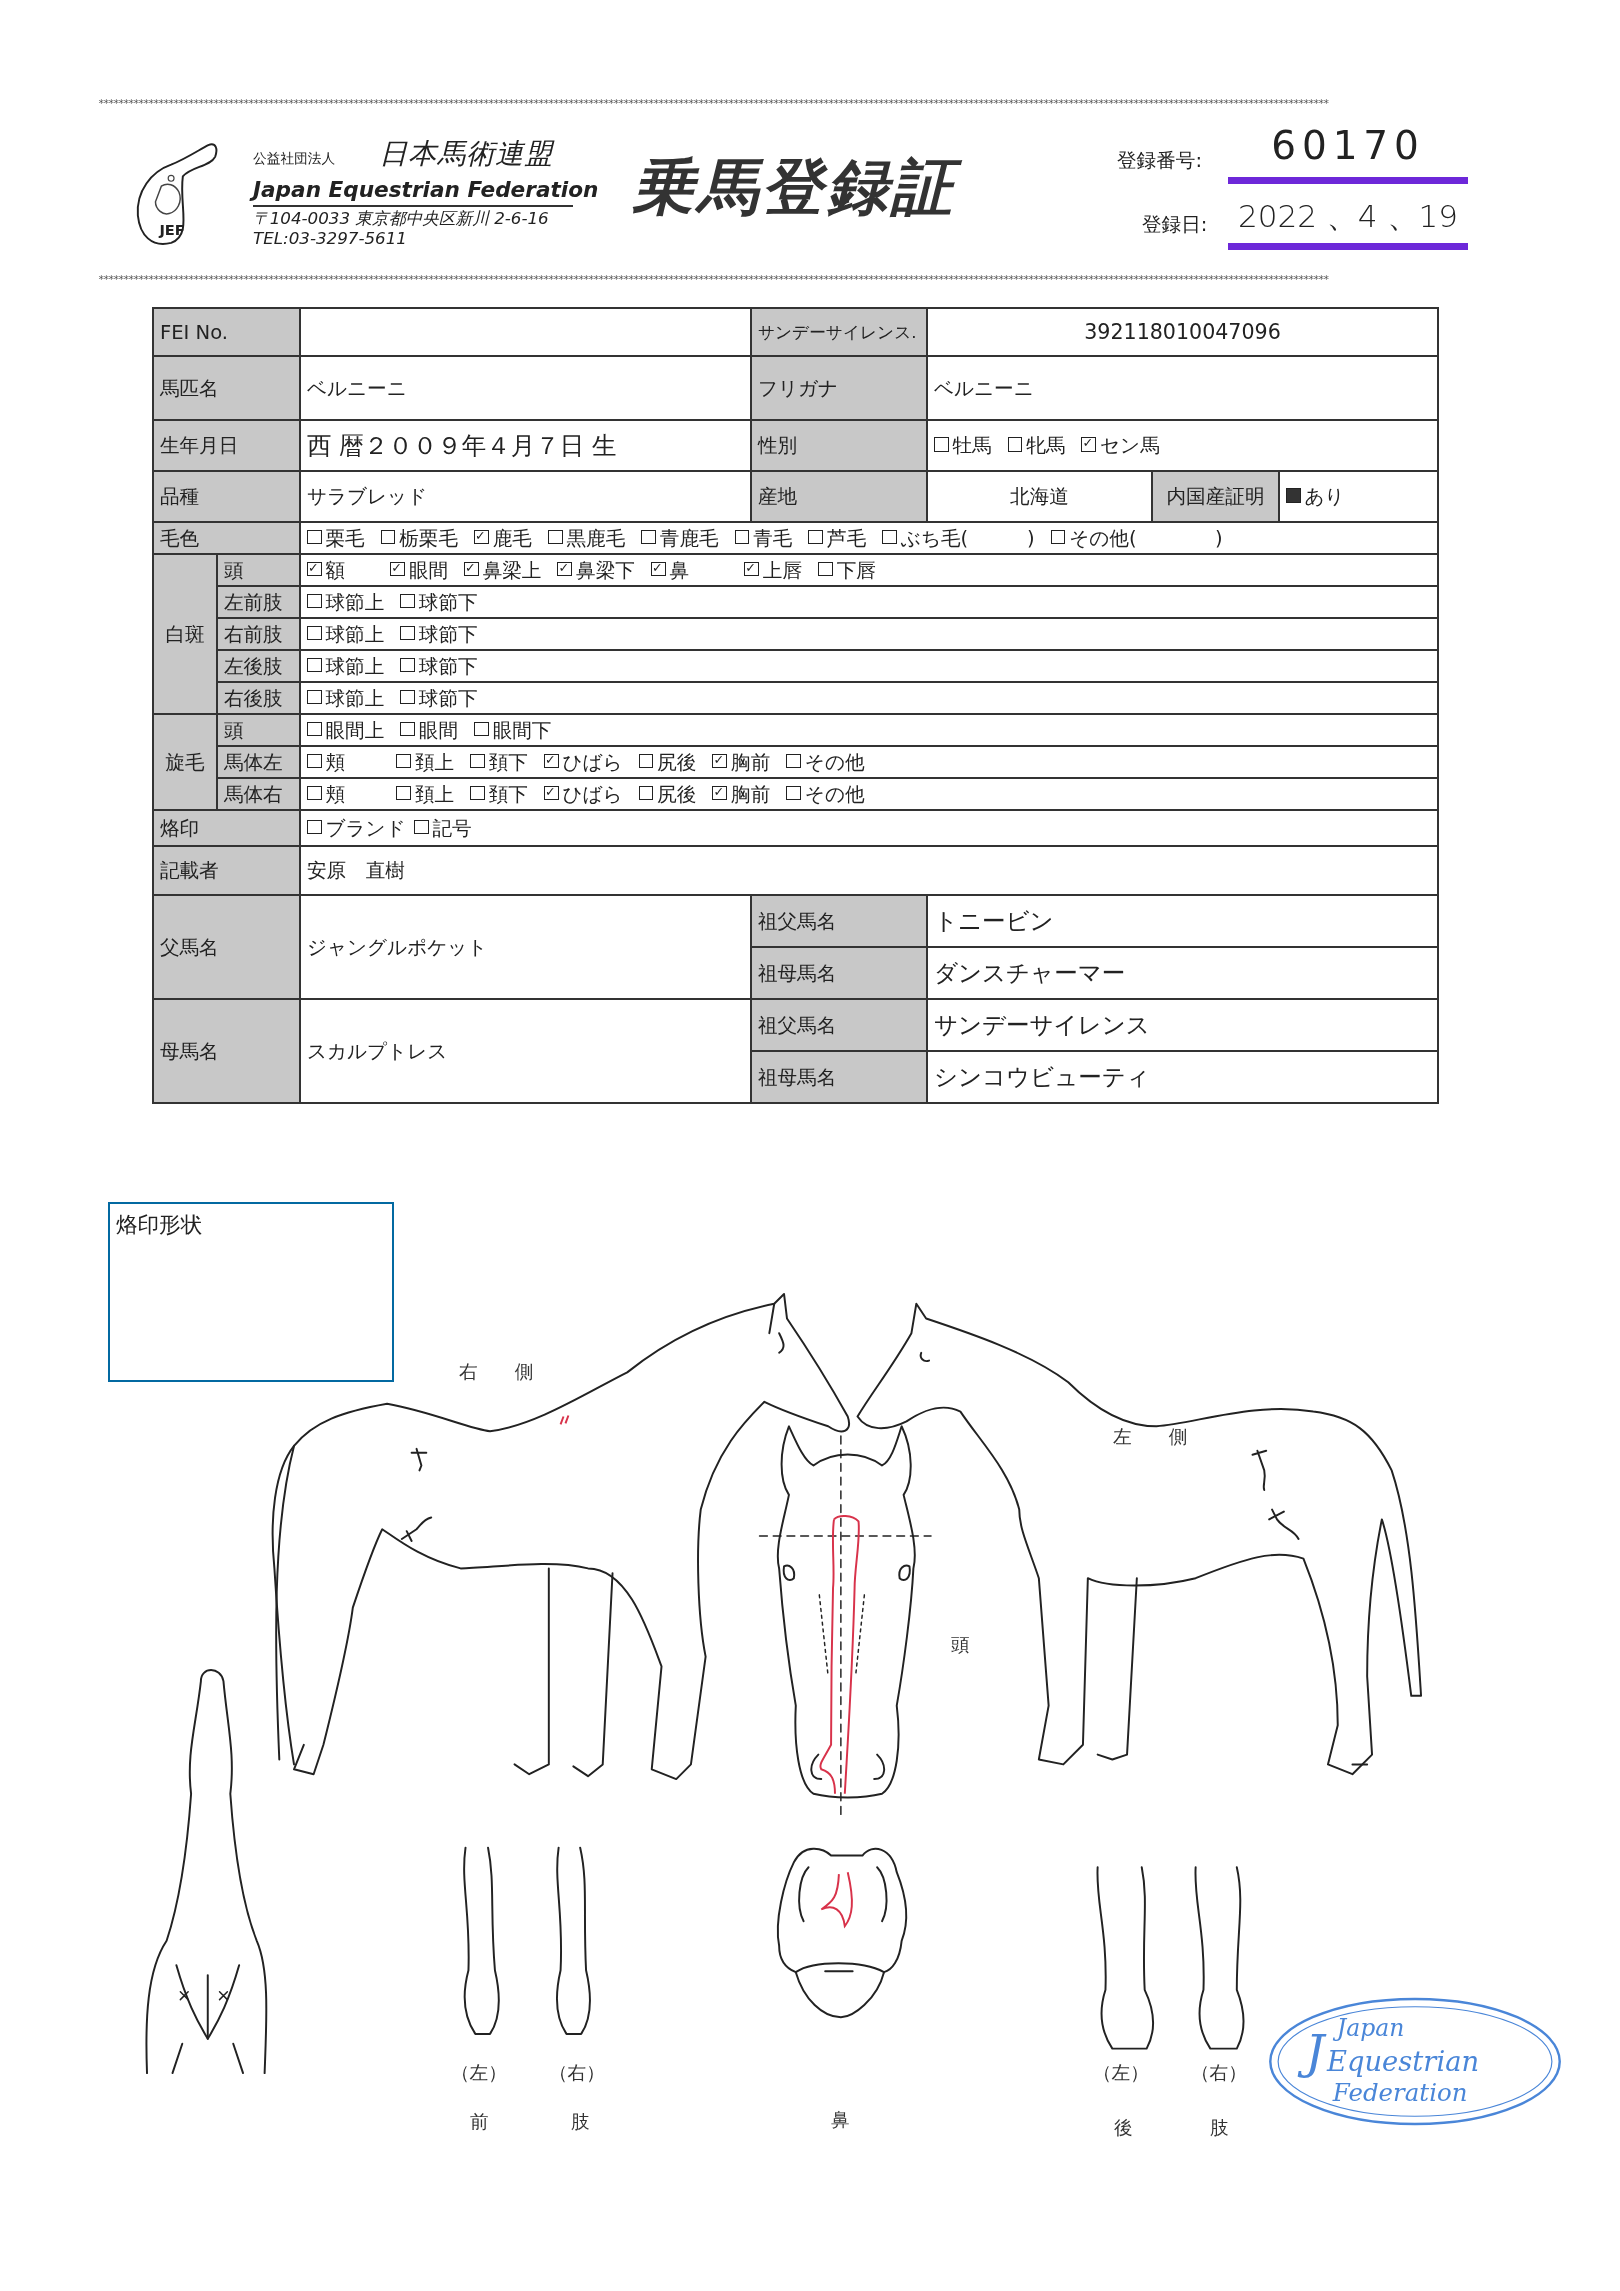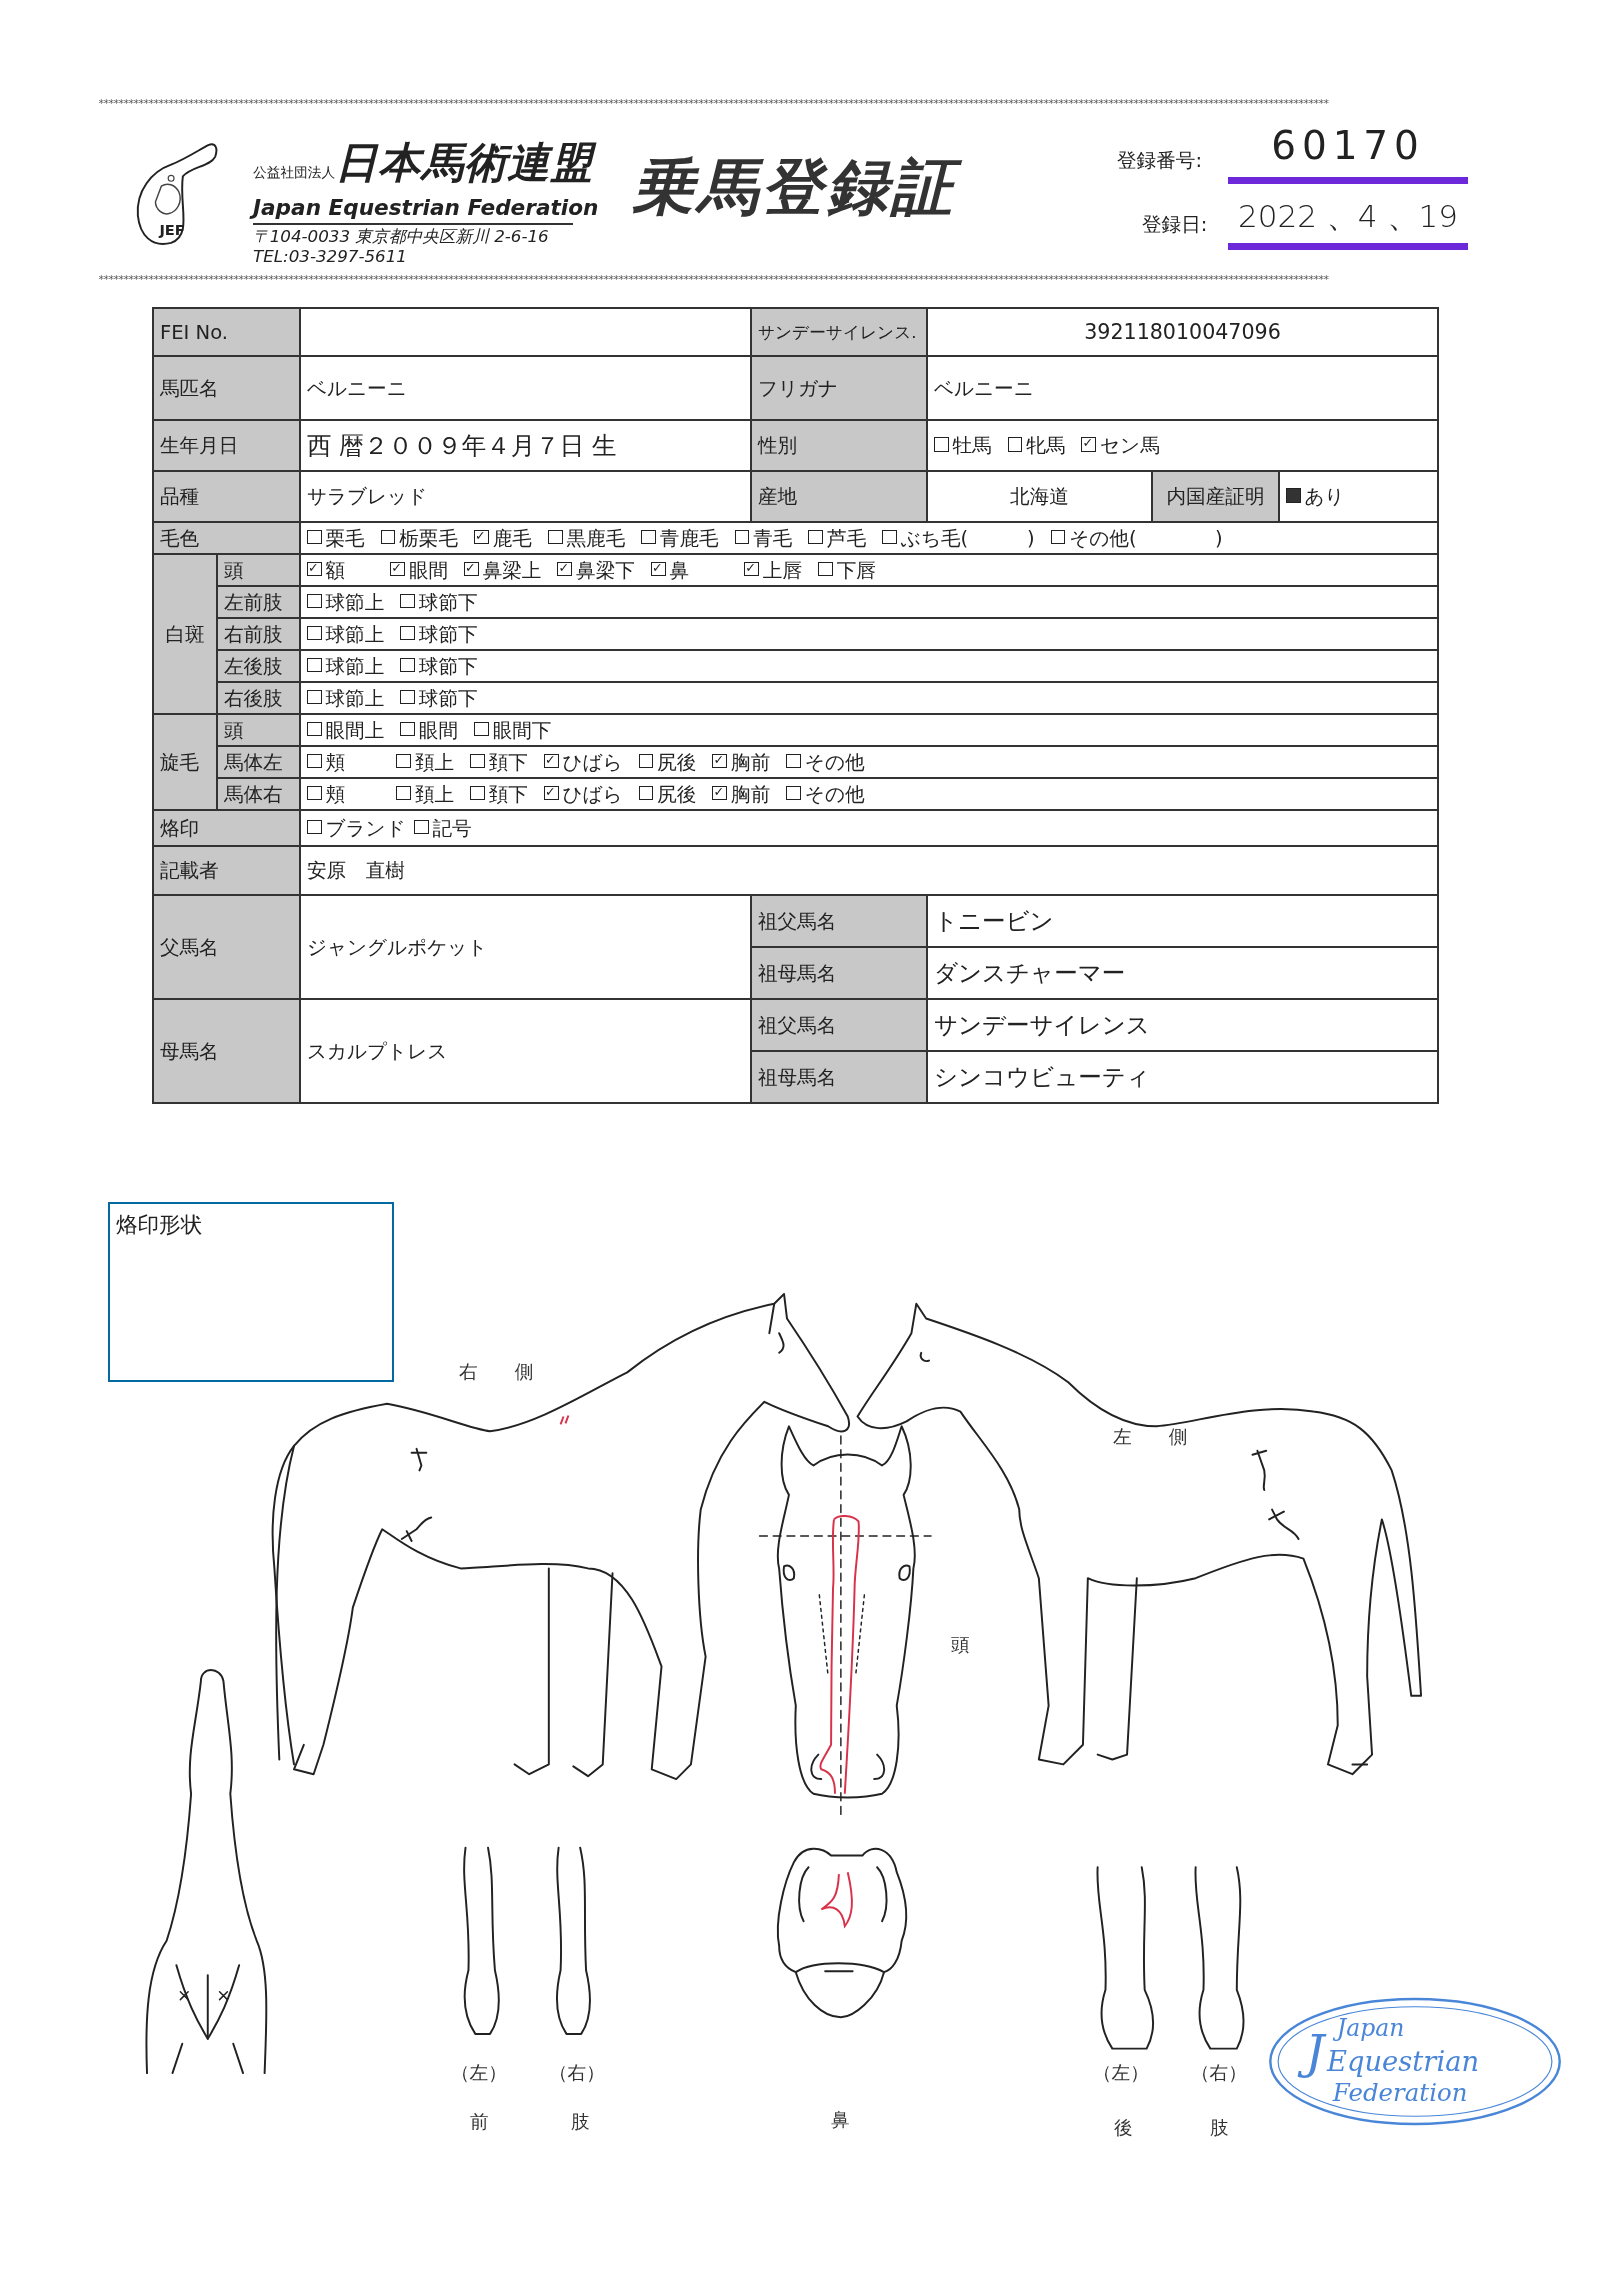--- a/index.html
+++ b/index.html
@@ -5,21 +5,21 @@
   html, body { margin:0; padding:0; background:#fff; }
   body { width:1620px; height:2292px; position:relative; overflow:hidden;
          font-family:"DejaVu Sans", sans-serif; color:#222; }
   .stars { position:absolute; left:98px; width:1411px; height:11.8px; overflow:hidden;
            font-family:"DejaVu Sans Mono", monospace; font-size:10.8px; line-height:11.8px;
            letter-spacing:-1.5px; color:#555; white-space:nowrap; }
   
   .logo { position:absolute; left:132px; top:137px; width:88px; height:113px; }
   .org { position:absolute; left:253px; top:135px; }
   .org-jp { font-size:13.7px; }
-  .org-jp b { font-size:42px; font-style:italic; font-weight:bold; letter-spacing:1px; }
+  .org-jp b { font-size:28px; font-style:italic; font-weight:normal; letter-spacing:1px;margin-left:44px; }
   .org-en { font-size:21.6px; font-style:italic; margin-top:4px;font-weight:bold; }
   .org-line { width:320px; border-top:2px solid #333; margin-top:2.9px; }
   .org-addr { font-size:16.7px; font-style:italic; line-height:17.6px; margin-top:2.9px; }
   .title { position:absolute; left:632px; top:147px; font-size:61px; font-weight:bold;
            font-style:italic; letter-spacing:3.9px; color:#333; }
   .reg-row { position:absolute; font-size:19.6px; }
   .reg-val { position:absolute; border-bottom:7px solid #6d28d9; text-align:center; }
   
   table.reg { position:absolute; left:152px; top:307px; border-collapse:collapse;
               width:1286px; table-layout:fixed; }
@@ -161,21 +161,21 @@
   </tr>
   <tr>
     <td class="lab">右後肢</td>
     <td colspan="5">
       <span class="opt"><span class="cb"></span><span>球節上</span></span>
       <span class="opt"><span class="cb"></span><span>球節下</span></span>
     </td>
   </tr>
 
   <tr>
-    <td class="lab" rowspan="3" style="text-align:left">旋毛</td>
+    <td class="lab" rowspan="3" style="text-align:center">旋毛</td>
     <td class="lab">頭</td>
     <td colspan="5">
       <span class="opt"><span class="cb"></span><span>眼間上</span></span>
       <span class="opt"><span class="cb"></span><span>眼間</span></span>
       <span class="opt"><span class="cb"></span><span>眼間下</span></span>
     </td>
   </tr>
   <tr>
     <td class="lab">馬体左</td>
     <td colspan="5">

